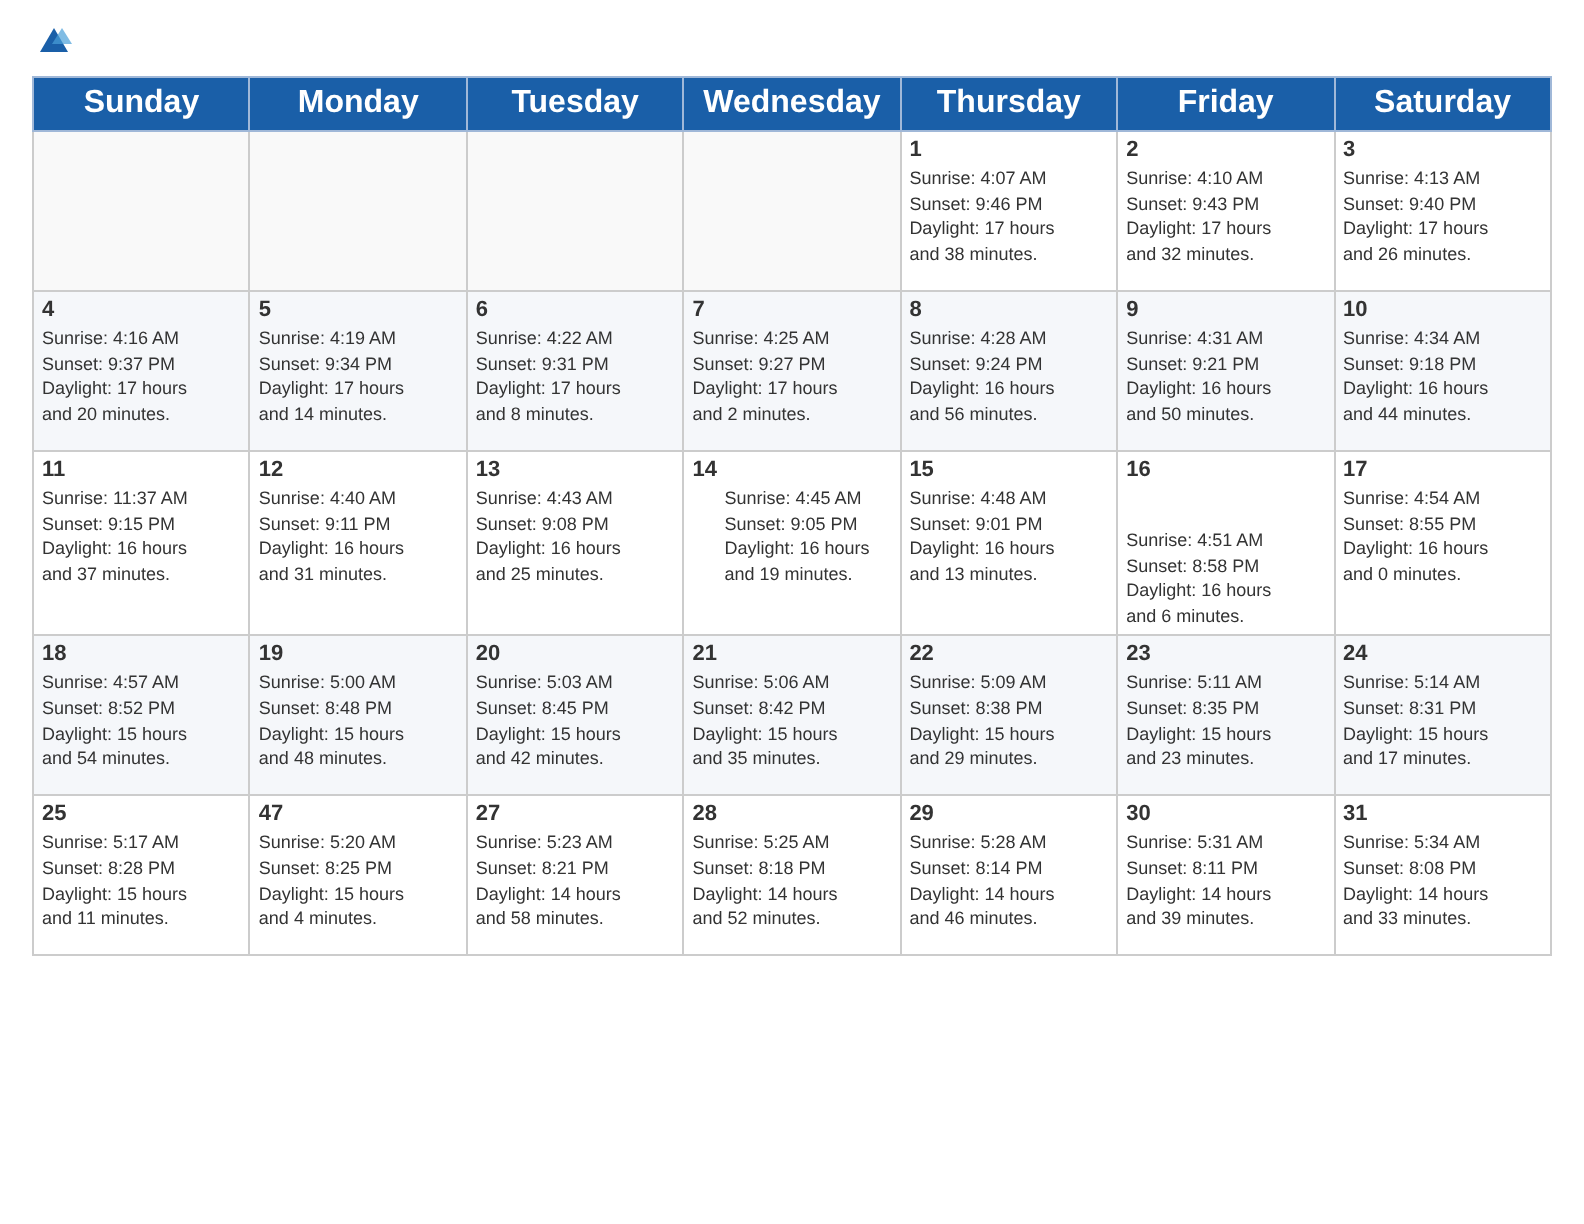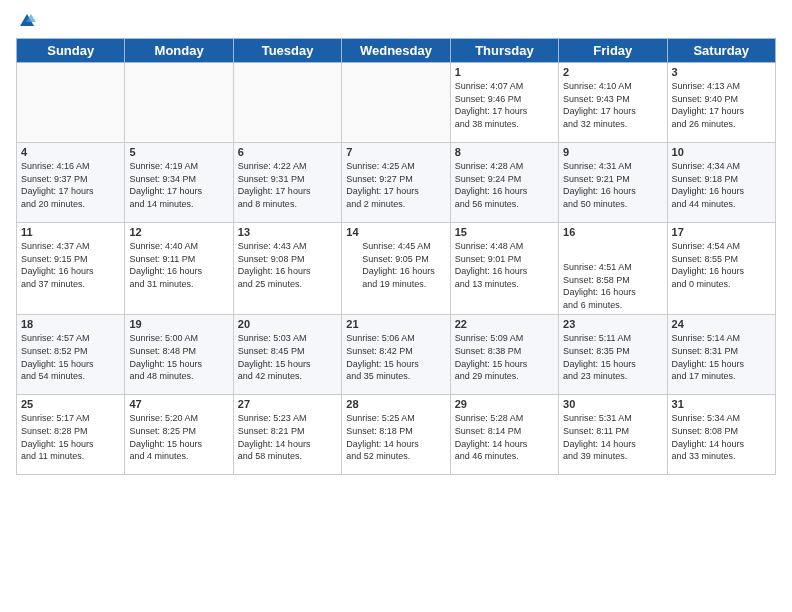--- a/index.html
+++ b/index.html
@@ -60,21 +60,21 @@
     .calendar {
       width: 100%;
       border-collapse: collapse;
       table-layout: fixed;
     }
     .calendar th {
       background: #1a5fa8;
       color: #fff;
       text-align: center;
       padding: 4px 2px;
-      font-size: 13px;
+      font-size: 16px;
       border: 1px solid #a0b8d8;
     }
     .calendar td {
       border: 1px solid #ccc;
       vertical-align: top;
       padding: 3px 4px;
       font-size: 9.5px;
       color: #333;
       height: 80px;
       background: #fff;
@@ -205,21 +205,21 @@
             <span class="day-num">10</span>
             <div class="day-info" style="white-space: pre-line;">Sunrise: 4:34 AM
 Sunset: 9:18 PM
 Daylight: 16 hours
 and 44 minutes.</div>
           </td>
         </tr>
         <tr>
           <td>
             <span class="day-num">11</span>
-            <div class="day-info" style="white-space: pre-line;">Sunrise: 4:37 AM
+            <div class="day-info" style="white-space: pre-line;">Sunrise: 11:37 AM
 Sunset: 9:15 PM
 Daylight: 16 hours
 and 37 minutes.</div>
           </td>
           <td>
             <span class="day-num">12</span>
             <div class="day-info" style="white-space: pre-line;">Sunrise: 4:40 AM
 Sunset: 9:11 PM
 Daylight: 16 hours
 and 31 minutes.</div>

